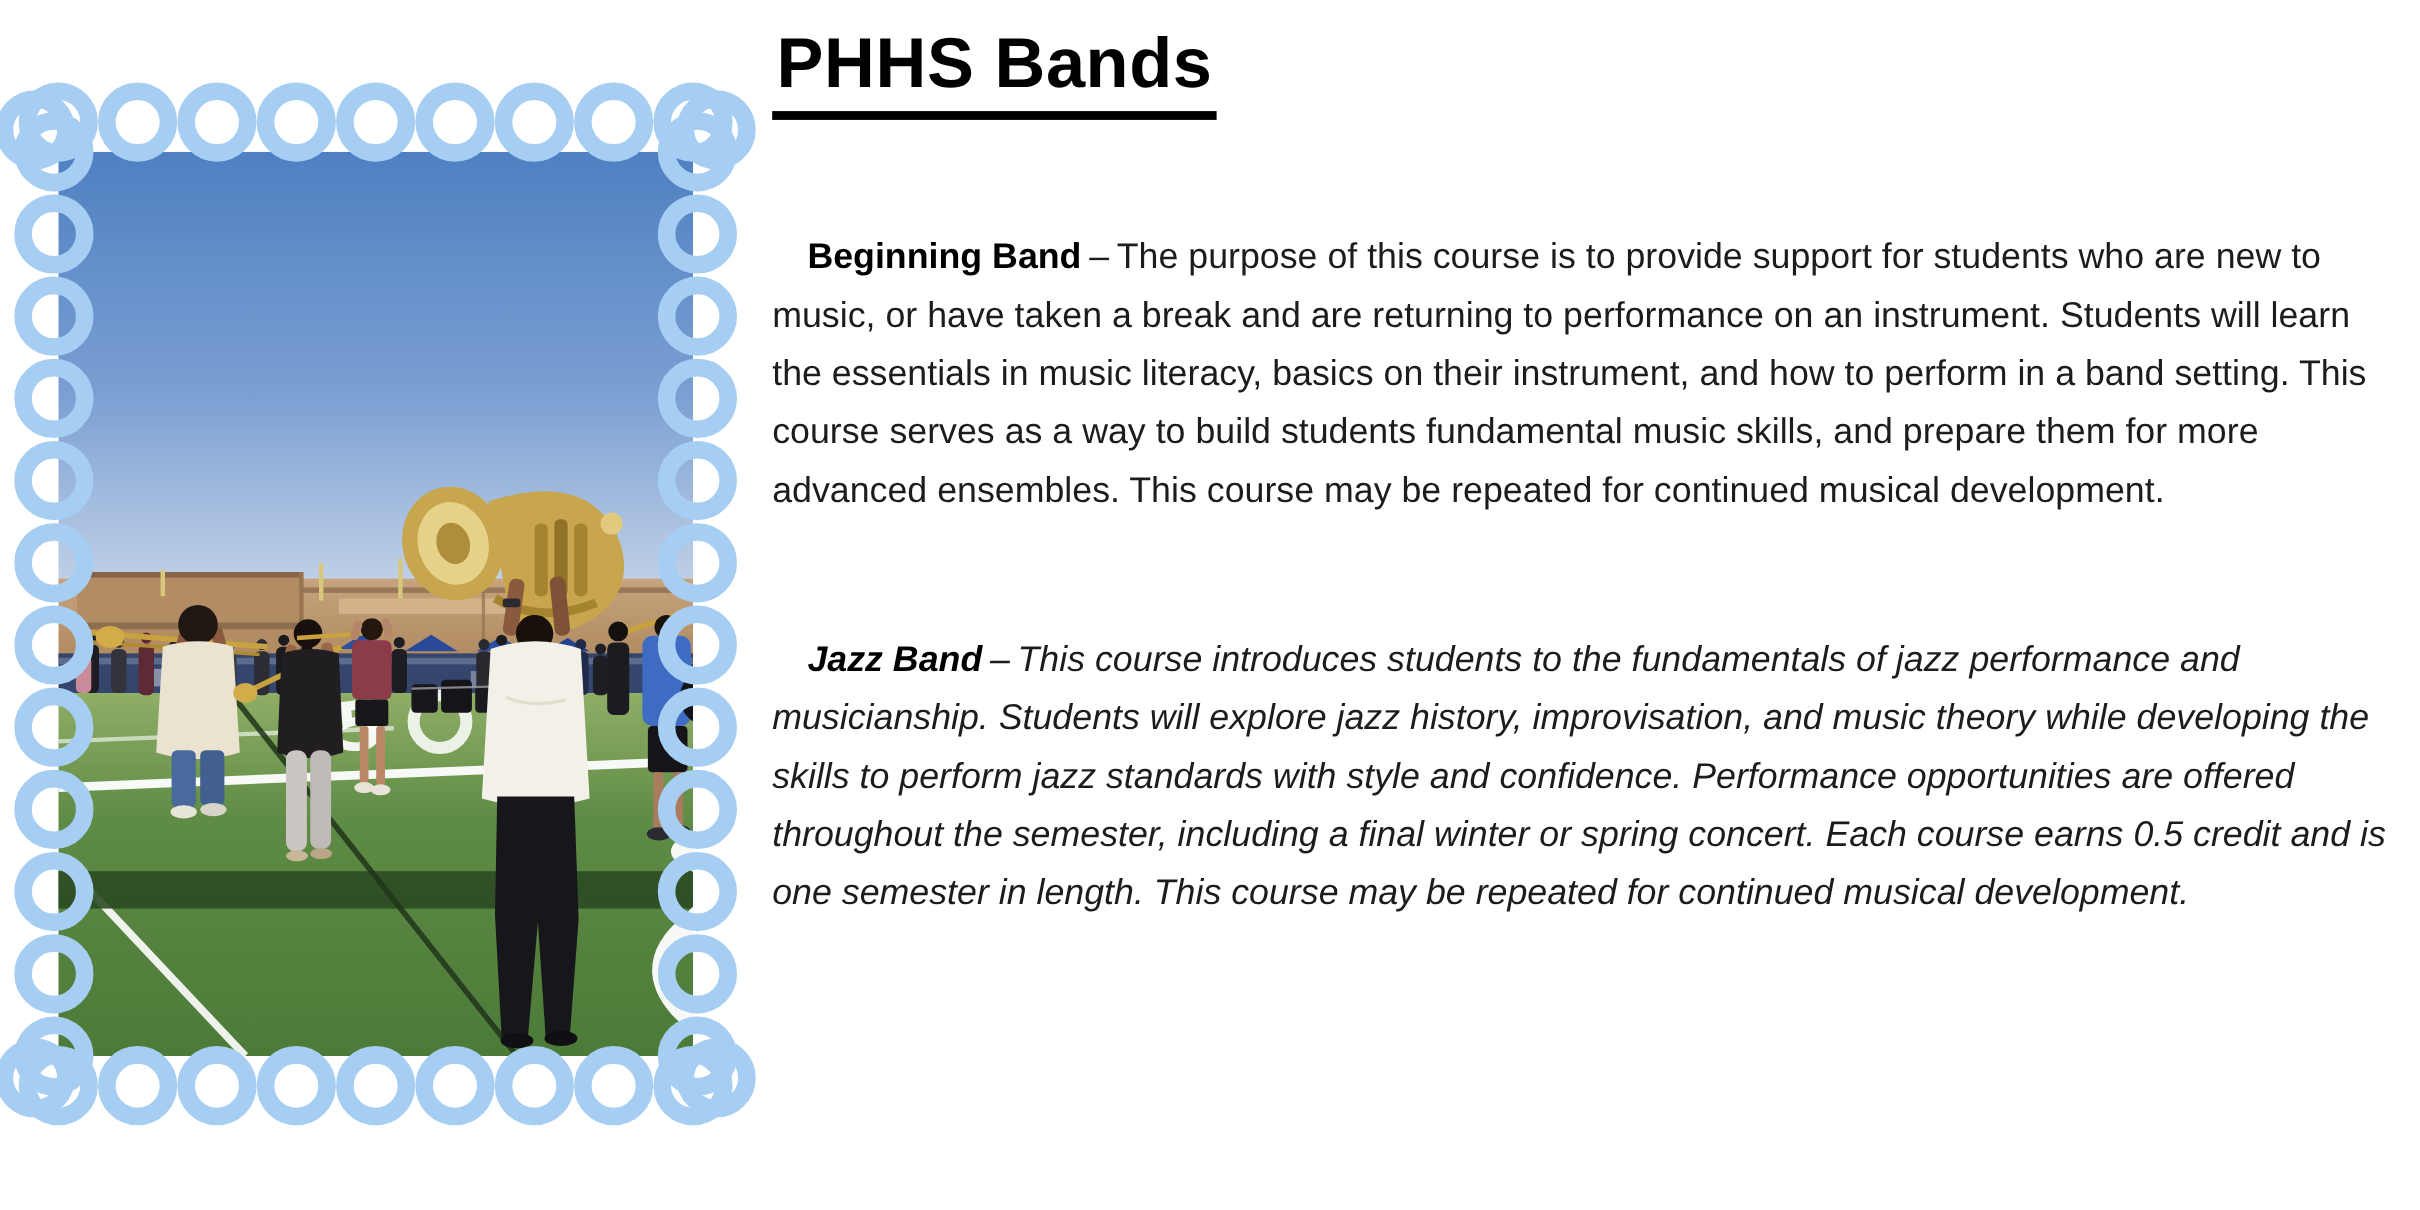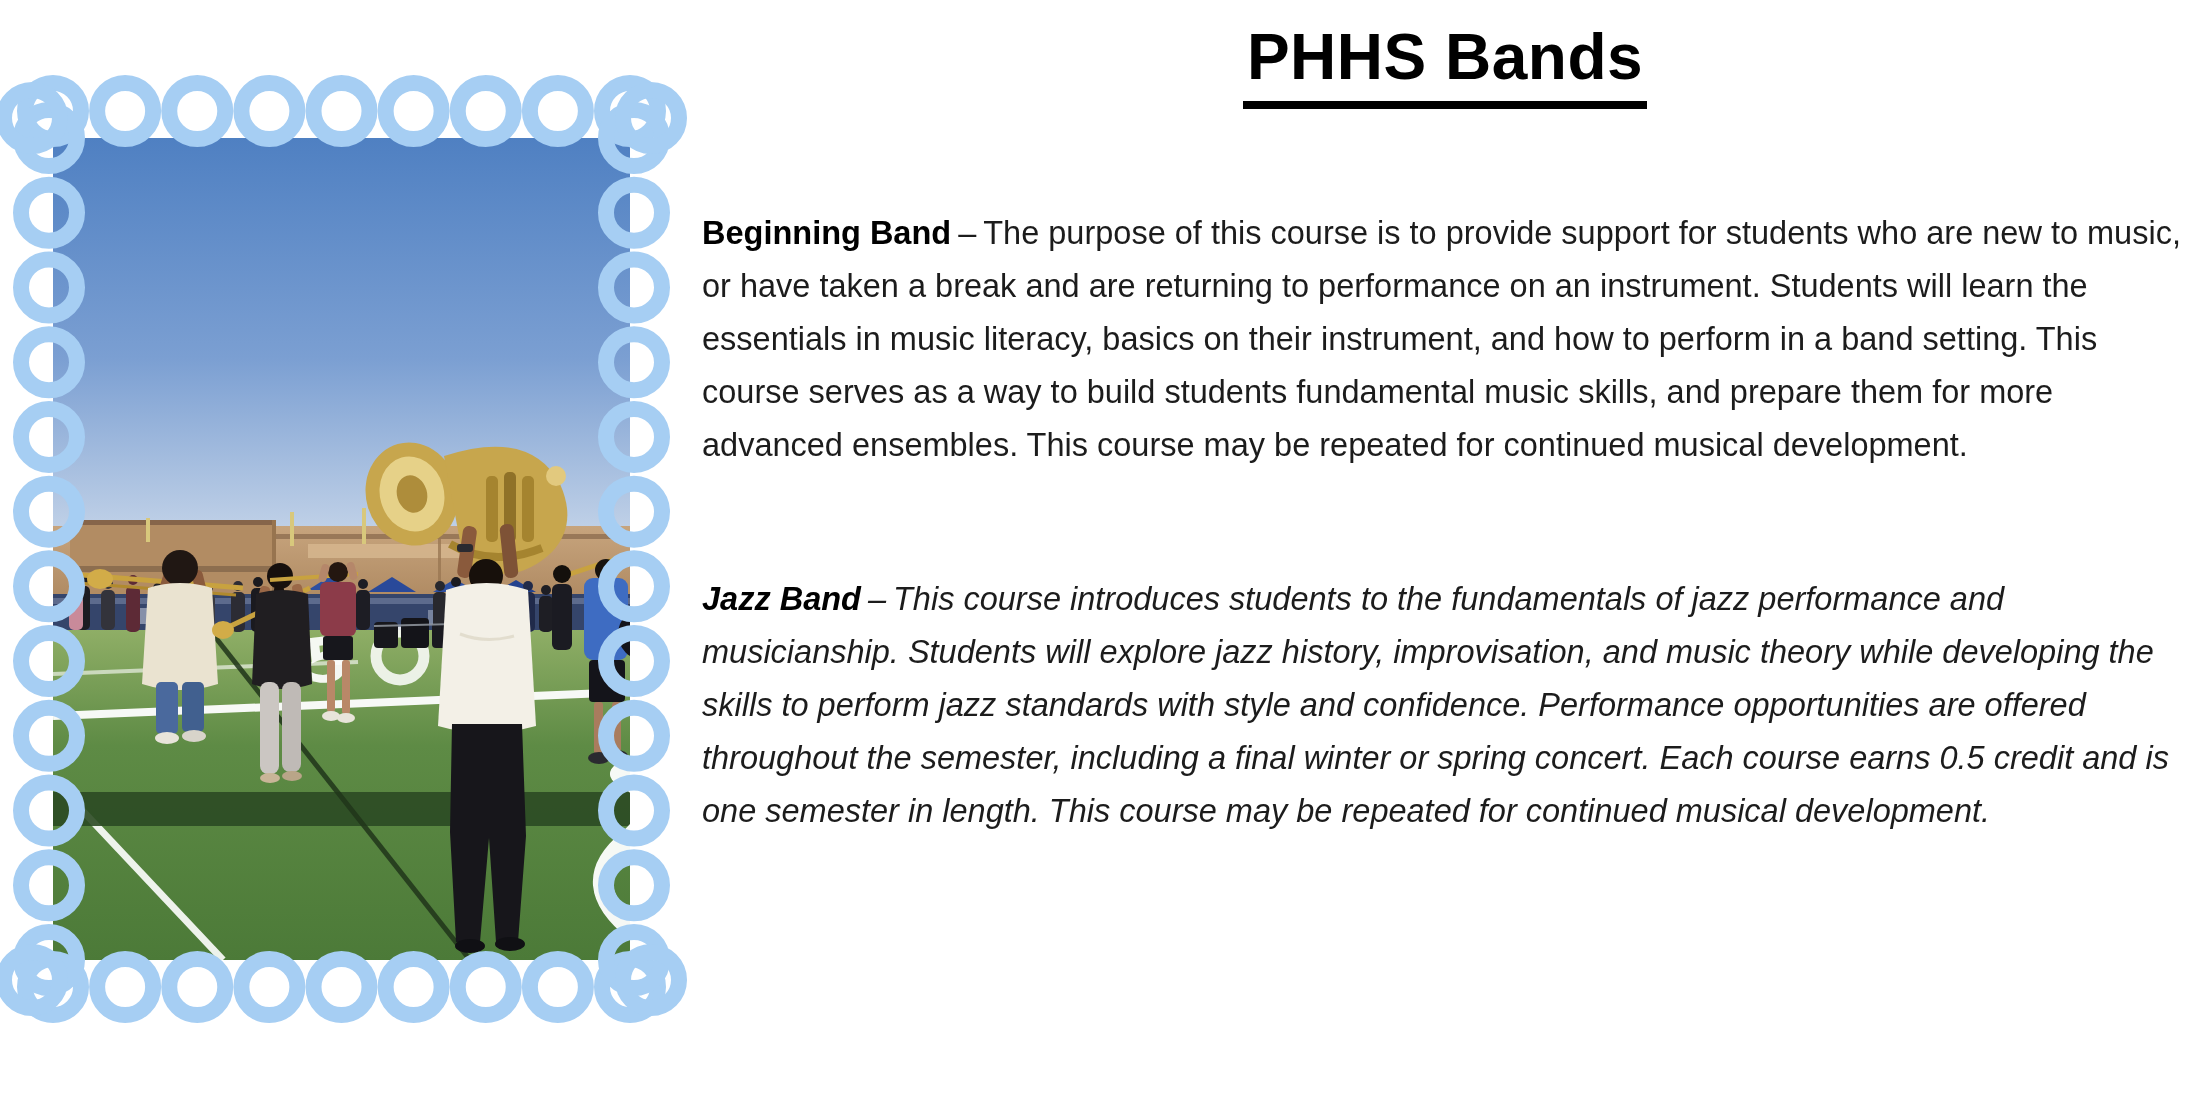--- a/index.html
+++ b/index.html
@@ -3,29 +3,29 @@
 <meta charset="utf-8">
 <style>
   html,body{margin:0;padding:0;background:#ffffff;}
   .canvas{
     position:relative;width:2200px;height:1100px;background:#ffffff;overflow:hidden;
     font-family:"Liberation Sans",sans-serif;color:#1b1b1b;
   }
   .photo-wrap{position:absolute;left:8px;top:74px;width:660px;height:960px;}
   .photo-wrap svg{display:block;overflow:visible;}
   .content{position:absolute;left:702px;top:18px;width:1486px;}
-  .title-row{text-align:center;}
+  .title-row{text-align:left;}
   .page-title{
     display:inline-block;margin:0;font-size:64px;line-height:78px;font-weight:700;
     color:#000;border-bottom:8px solid #000;padding:0 4px 5px;letter-spacing:.5px;
   }
   .course{font-size:32.5px;line-height:53px;margin:0;color:#1c1c1c;}
   .course.first{margin-top:98px;}
   .course.second{margin-top:101px;font-style:italic;}
-  .course-heading{font-weight:700;color:#000;}
+  .course-heading{font-weight:700;color:#000;margin-left:32px;}
   .sep{padding:0 7px;}
 </style>
 </head>
 <body>
 
 <div class="canvas">
 
   <div class="photo-wrap">
     <svg viewBox="0 0 660 960" width="660" height="960" xmlns="http://www.w3.org/2000/svg">
       <defs>

